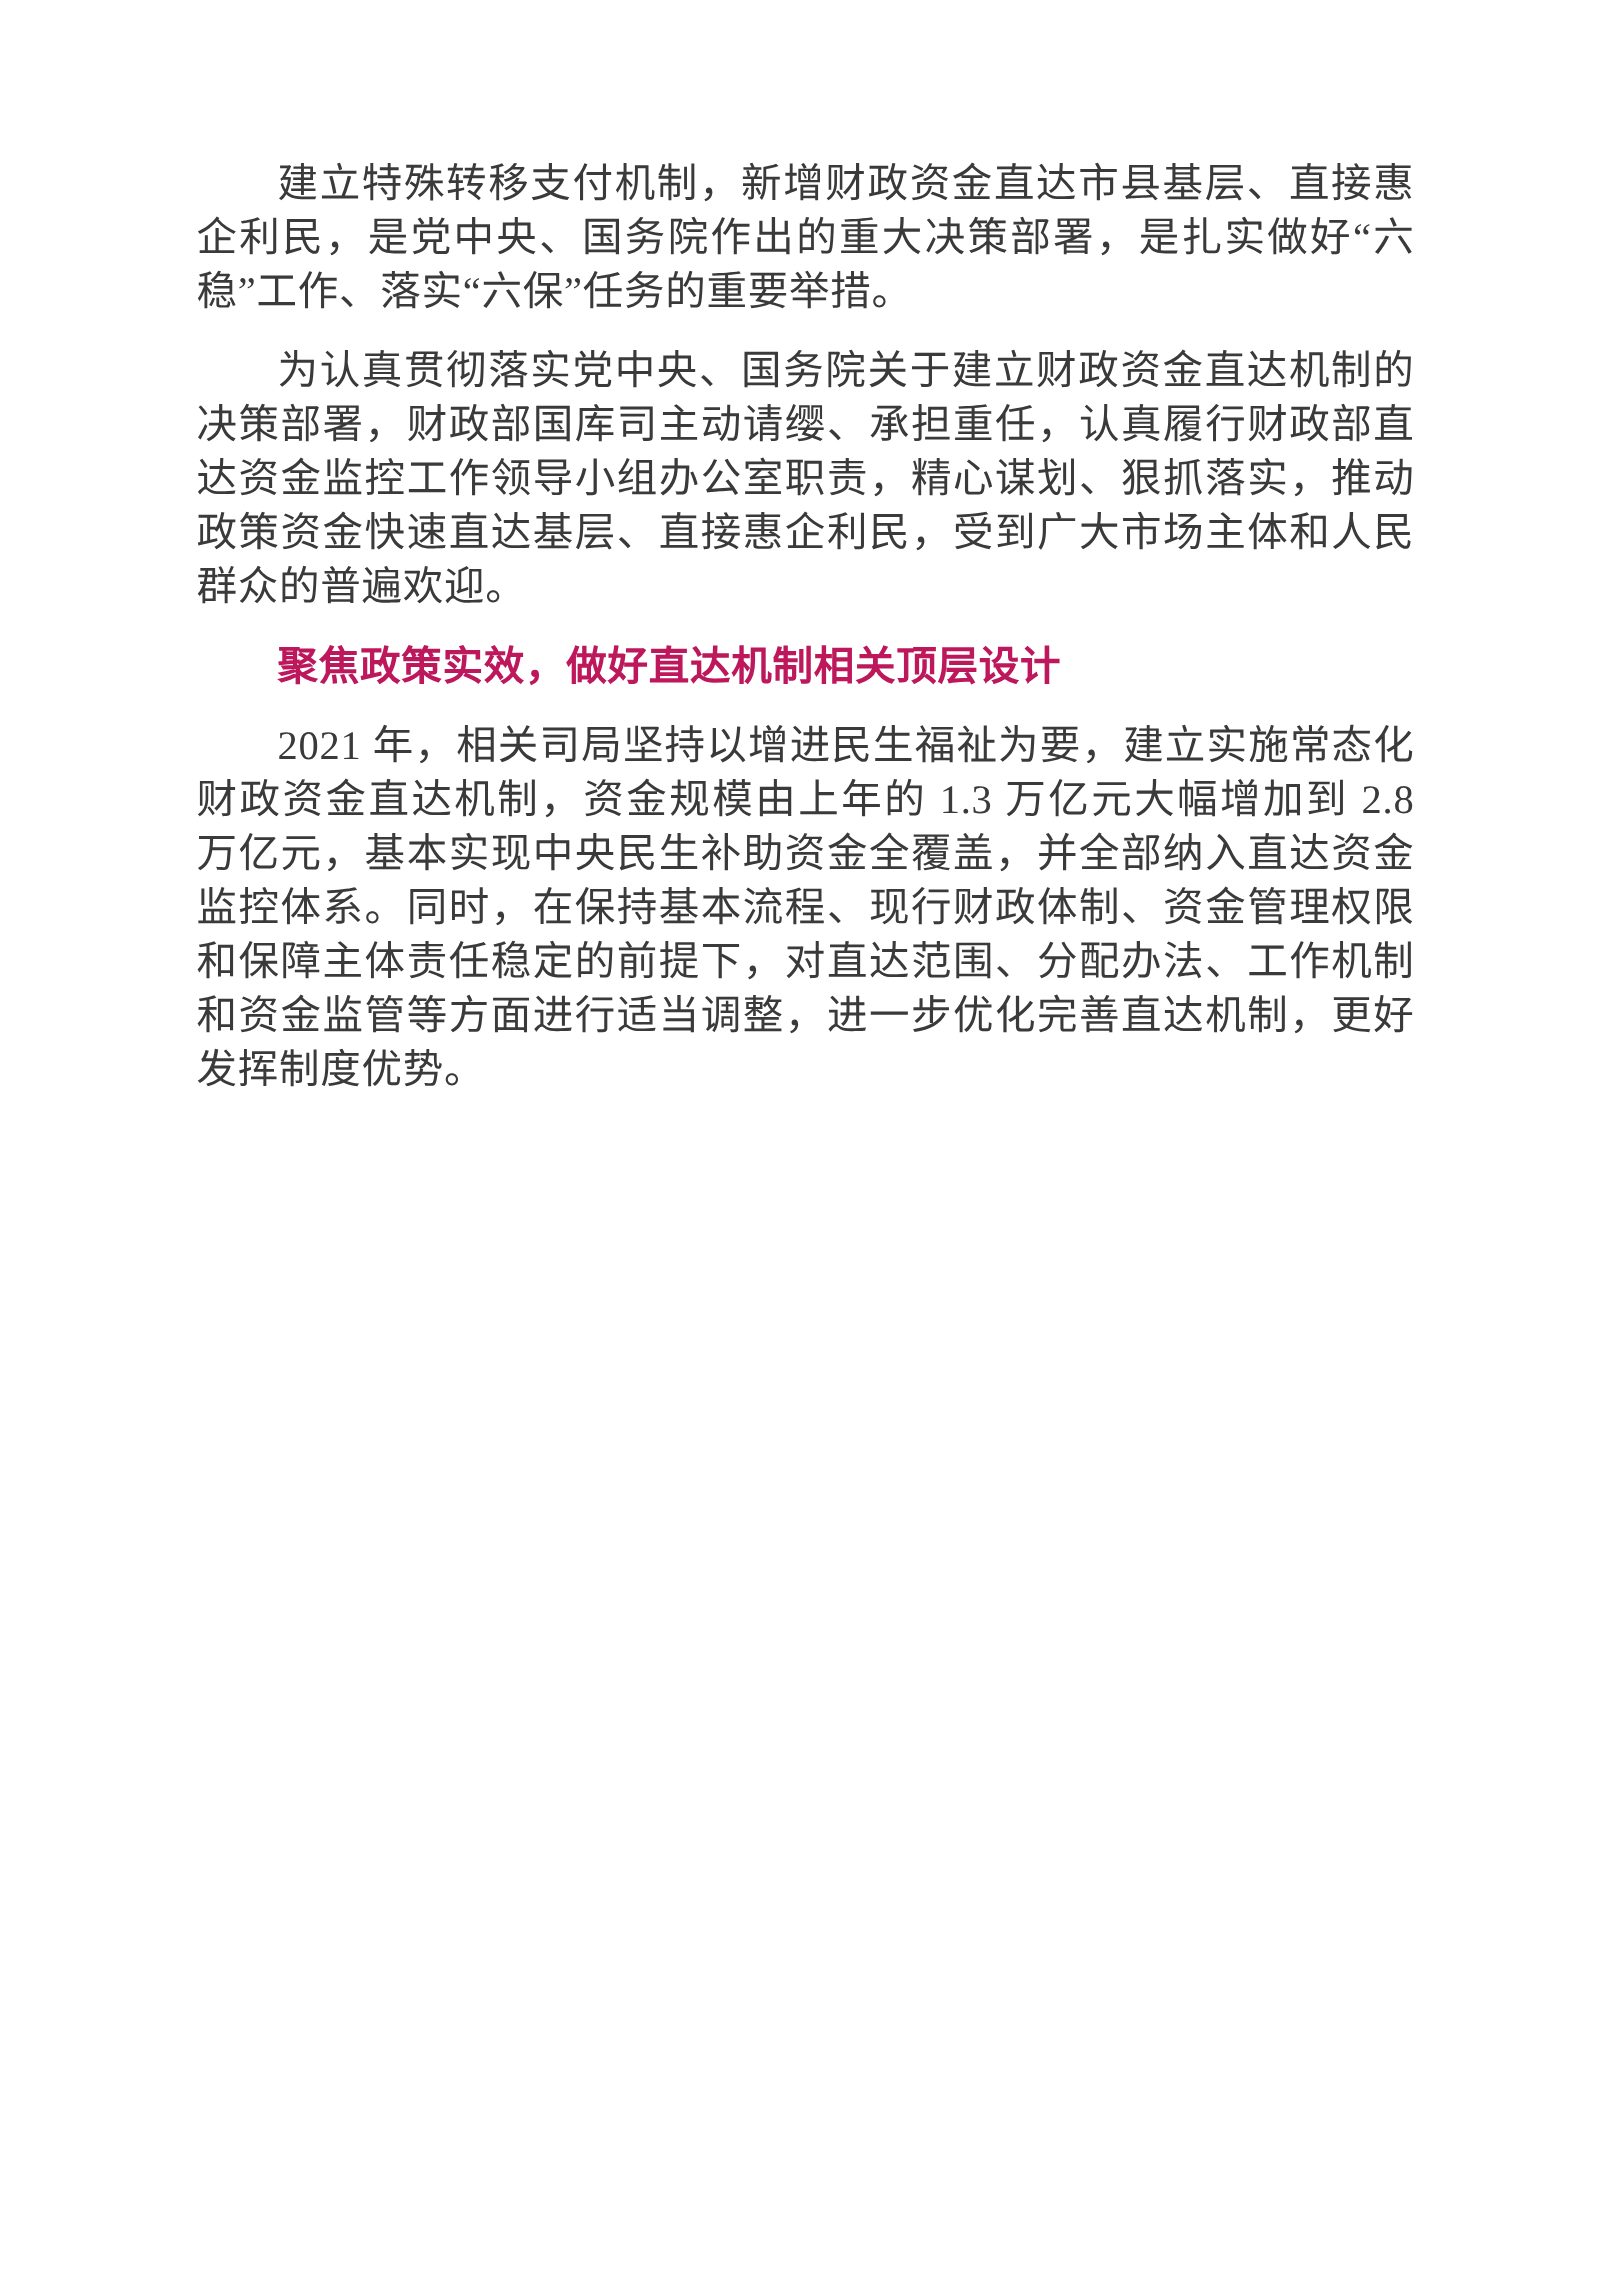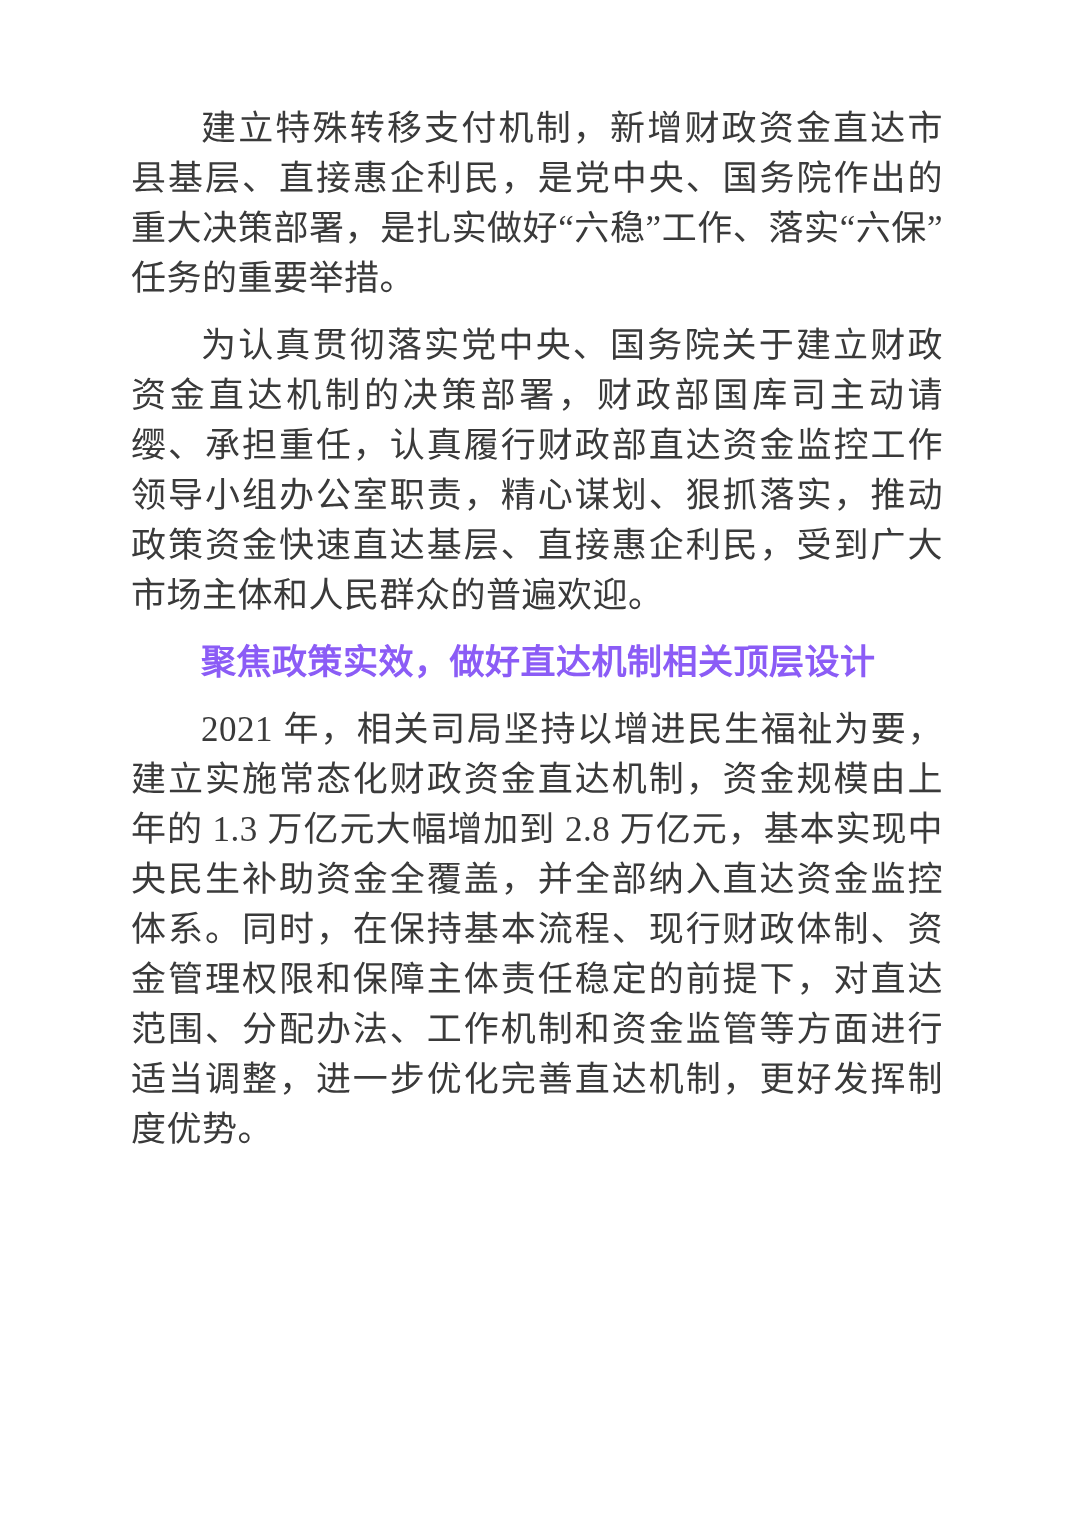--- a/index.html
+++ b/index.html
@@ -22,30 +22,30 @@
     line-height: 50px;
     color: #3a3a3a;
   }
   .page p,
   .page h2 {
     margin: 0 0 17px 0;
     padding: 0;
     text-indent: 2em;
     text-align: justify;
     text-justify: inter-ideograph;
-    font-size: 35px;
-    line-height: 50px;
+    font-size: 27px;
+    line-height: 36px;
     letter-spacing: 0.5px;
   }
   .page p {
     font-weight: normal;
   }
   .page h2.section-heading {
     font-weight: bold;
-    color: #8b5cf6;
+    color: #be185d;
     text-align: left;
   }
 </style>
 </head>
 <body>
 
 <div class="page">
   <p class="body-para">建立特殊转移支付机制，新增财政资金直达市县基层、直接惠企利民，是党中央、国务院作出的重大决策部署，是扎实做好“六稳”工作、落实“六保”任务的重要举措。</p>
 
   <p class="body-para">为认真贯彻落实党中央、国务院关于建立财政资金直达机制的决策部署，财政部国库司主动请缨、承担重任，认真履行财政部直达资金监控工作领导小组办公室职责，精心谋划、狠抓落实，推动政策资金快速直达基层、直接惠企利民，受到广大市场主体和人民群众的普遍欢迎。</p>

